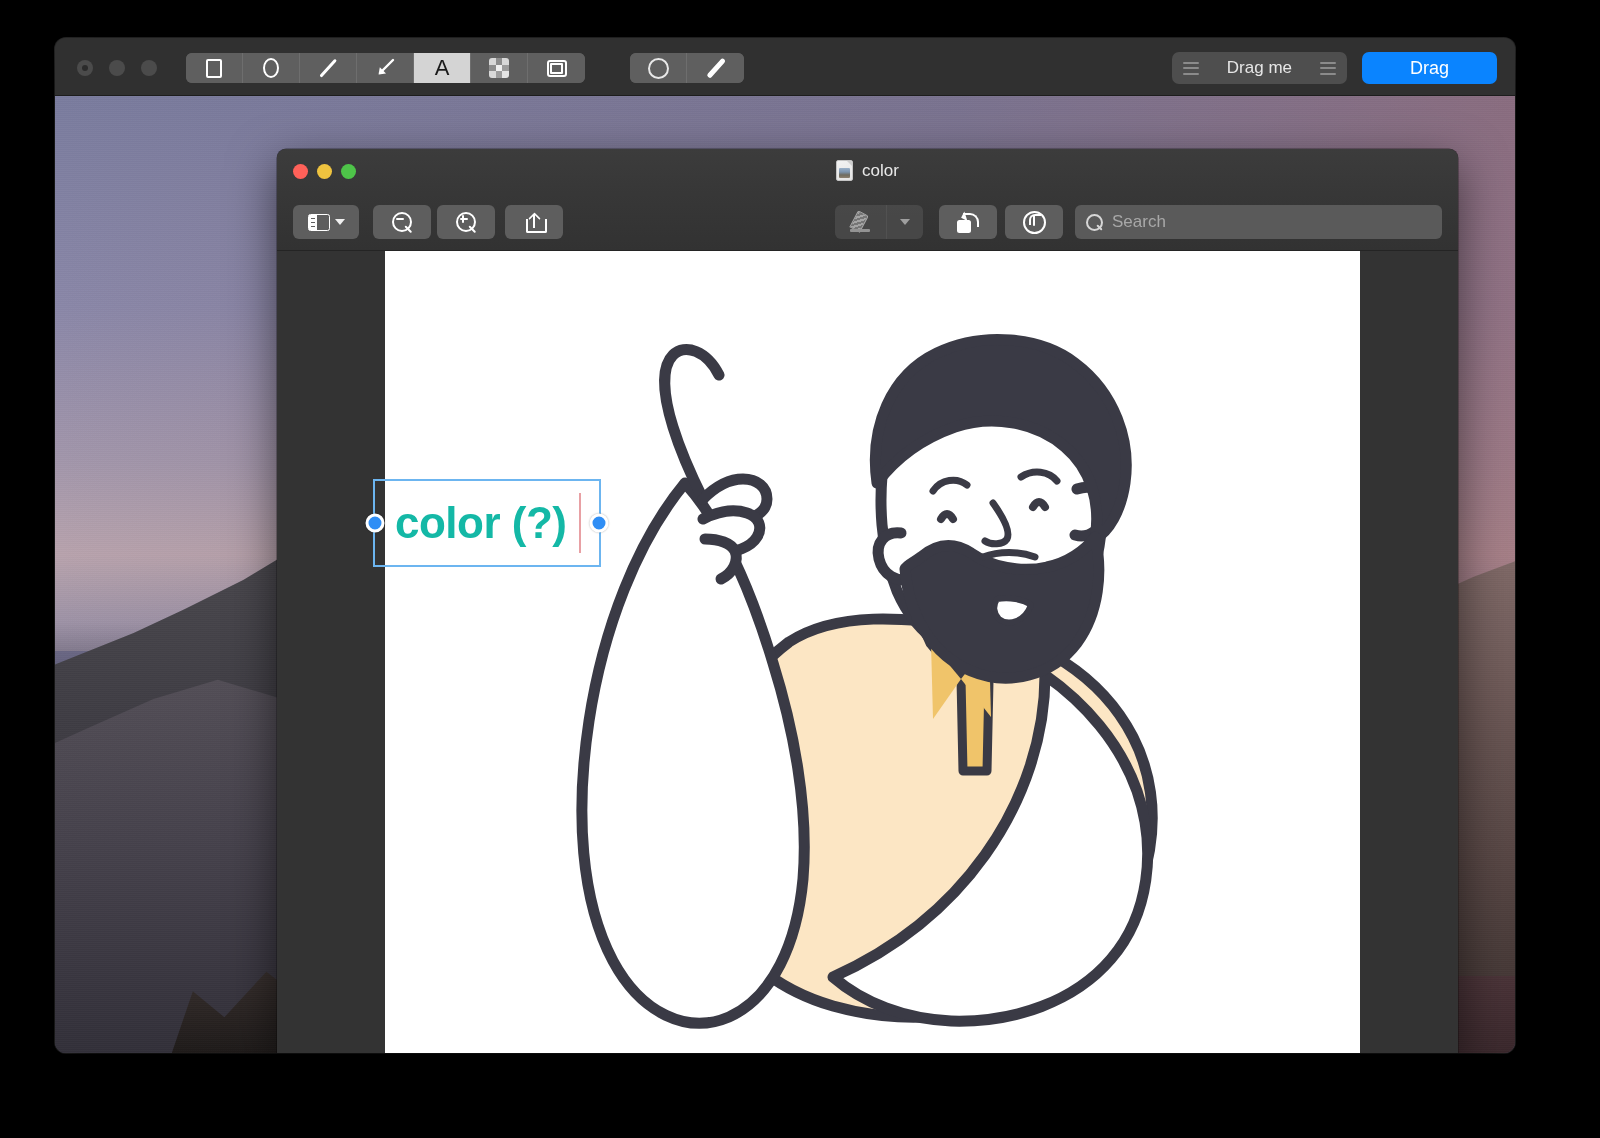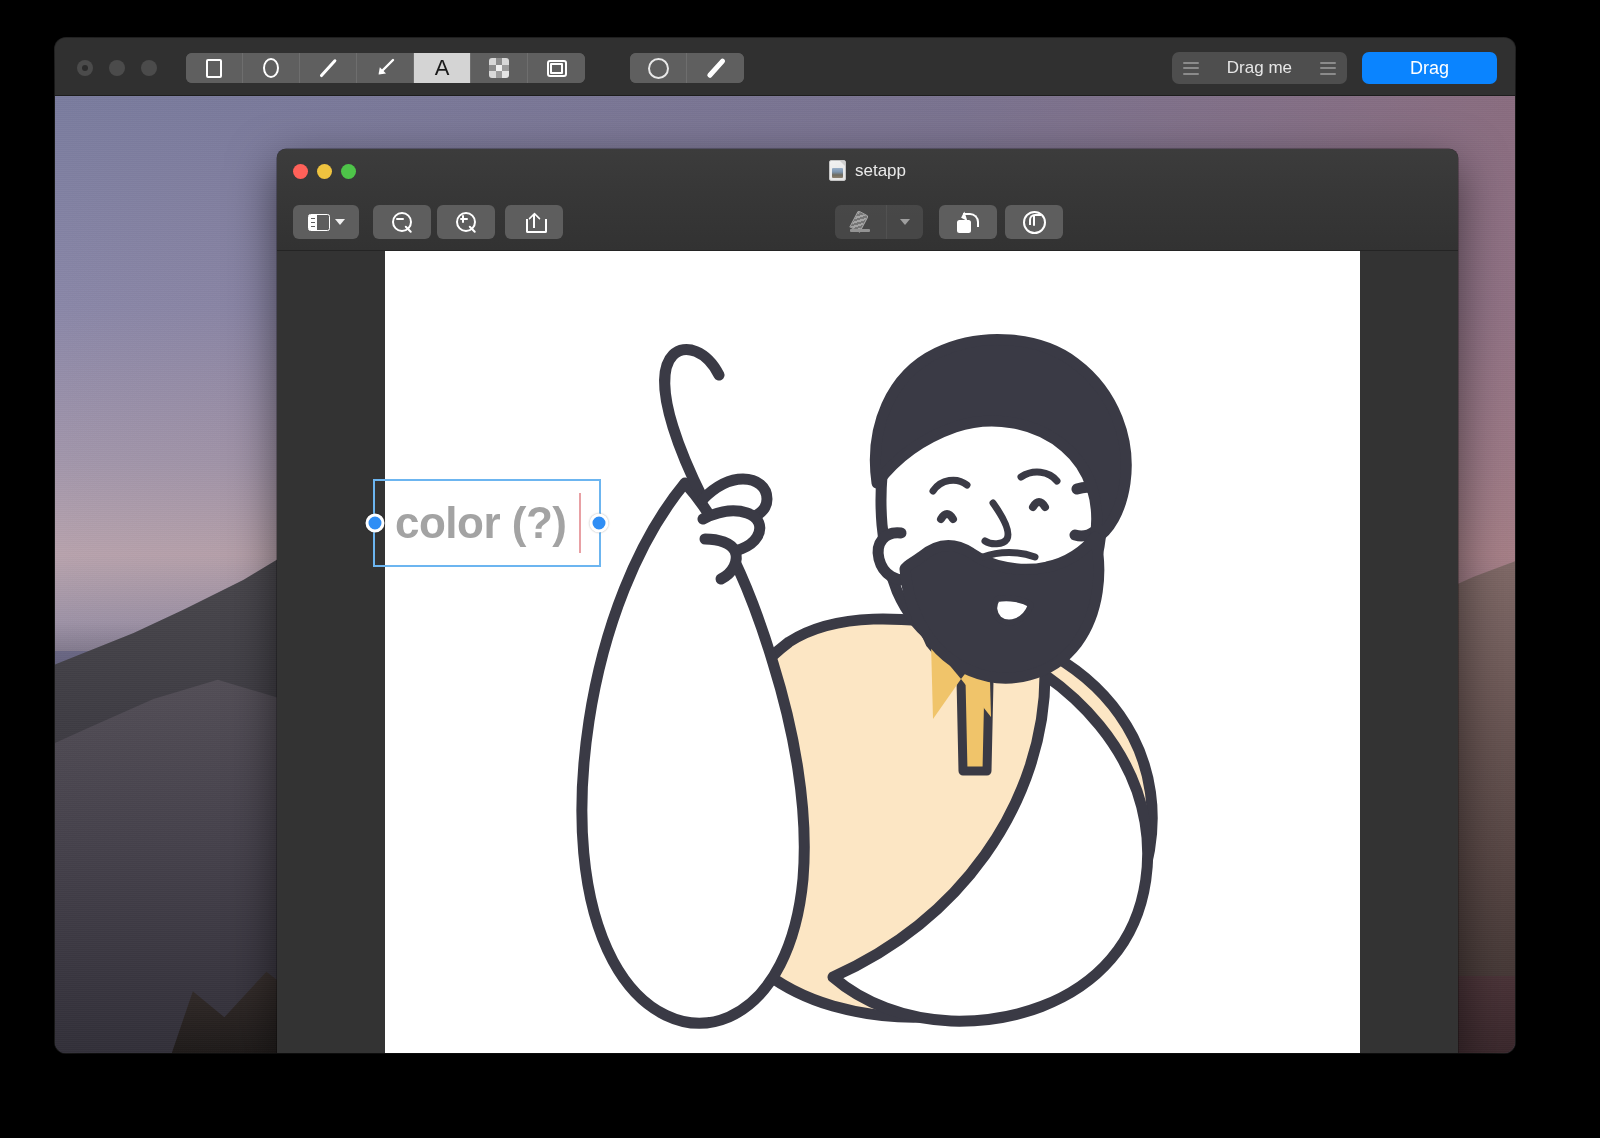--- a/index.html
+++ b/index.html
@@ -310,21 +310,21 @@
 
   
   .text-box {
     position: absolute; left: 96px; top: 228px;
     width: 228px; height: 88px;
     border: 2px solid #6cb5f0;
     background: transparent;
   }
   .text-box .label {
     position: absolute; left: 20px; top: 50%; transform: translateY(-50%);
-    font-size: 44px; font-weight: bold; color: #a3a3a3;
+    font-size: 44px; font-weight: bold; color: #14b8a6;
     white-space: nowrap; letter-spacing: -0.5px;
   }
   .caret {
     position: absolute; right: 18px; top: 12px; bottom: 12px; width: 2.5px;
     background: #e8a0a4;
   }
   .handle {
     position: absolute; width: 19px; height: 19px; border-radius: 50%;
     background: #2f8ef5; border: 3px solid #ffffff; top: 50%;
     transform: translate(-50%, -50%);
@@ -426,21 +426,21 @@
       <div class="preview-window">
 
         <div class="pv-titlebar">
           <div class="pv-dots">
             <span class="pv-dot r"></span>
             <span class="pv-dot y"></span>
             <span class="pv-dot g"></span>
           </div>
           <div class="pv-title">
             <span class="doc-icon"></span>
-            <span>setapp</span>
+            <span>color</span>
           </div>
         </div>
 
         <div class="pv-toolbar">
 
           <div class="pv-btn sidebar-btn">
             <span class="sb-glyph">
               <i style="top:3px"></i>
                 <i style="top:7px"></i>
                 <i style="top:11px"></i>
@@ -479,20 +479,24 @@
           <div class="pv-btn rotate-btn">
             <span class="rot-glyph">
               <span class="rot-head"></span>
             </span>
           </div>
 
           <div class="pv-btn sign-btn">
             <span class="sign-glyph"></span>
           </div>
 
+          <div class="pv-search">
+            <span class="search-ic"></span>
+            <span>Search</span>
+          </div>
         </div>
 
         <div class="pv-body">
           <div class="canvas">
             <div class="illustration">
               <svg viewBox="0 0 975 804" preserveAspectRatio="xMidYMid meet">
                 <g fill="none" stroke="#3a3a45" stroke-width="11" stroke-linecap="round" stroke-linejoin="round">
 
                   <path d="M404 391 C352 430 316 500 312 572 C307 660 362 730 448 755
                            C540 781 650 760 712 700 C768 646 784 556 748 486

